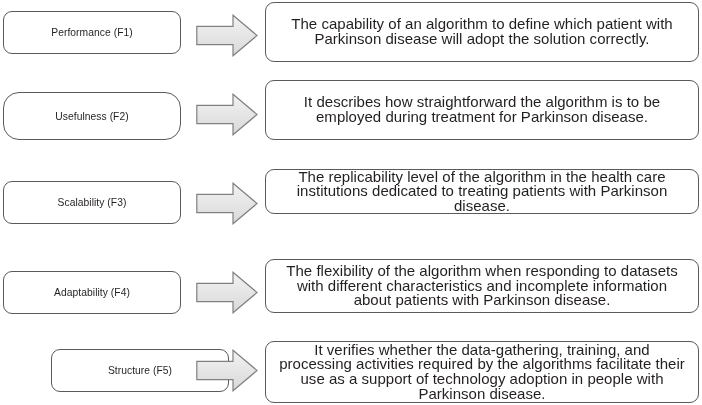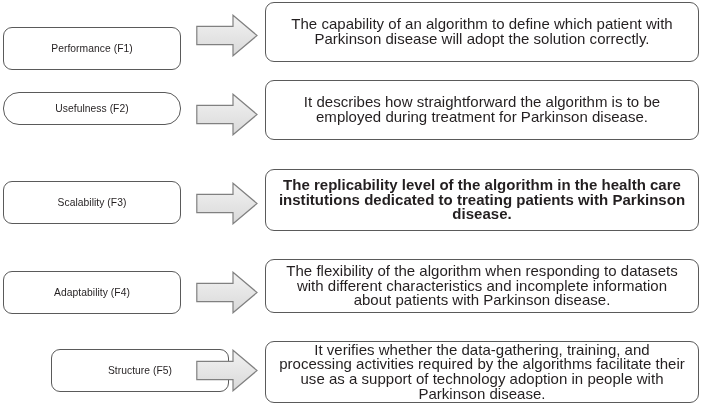--- a/index.html
+++ b/index.html
@@ -76,38 +76,38 @@
     line-height: 14.6px;
     text-align: center;
     color: #231f20;
     letter-spacing: 0.02px;
   }
 </style>
 </head>
 <body>
 
 <div id="diagram">
-    <div class="factor-box" style="top: 27px; height: 43px; align-items: center;">
+    <div class="factor-box" style="top: 11px; height: 43px; align-items: center;">
       <span class="factor-label">Performance (F1)</span>
     </div>
     <div class="arrow" style="top: 14px;">
       <svg viewBox="0 0 62 43" xmlns="http://www.w3.org/2000/svg">
         <defs>
           <linearGradient id="ag0" x1="0" y1="0" x2="0" y2="1">
             <stop offset="0%" stop-color="#f2f2f2"></stop>
             <stop offset="100%" stop-color="#d9d9d9"></stop>
           </linearGradient>
         </defs>
         <path d="M0.8,12.4 L37,12.4 L37,1.2 L61,21.5 L37,41.8 L37,30.6 L0.8,30.6 Z" fill="url(#ag0)" stroke="#808080" stroke-width="1.2" stroke-linejoin="miter"></path>
       </svg>
     </div>
     <div class="desc-box" style="top: 2px; height: 60px;">
       <span class="desc-text">The capability of an algorithm to define which patient with Parkinson disease will adopt the solution correctly.</span>
     </div>
-    <div class="factor-box" style="top: 92px; height: 33px; border-radius: 16px;">
+    <div class="factor-box" style="top: 92px; height: 48px; border-radius: 16px;">
       <span class="factor-label">Usefulness (F2)</span>
     </div>
     <div class="arrow" style="top: 93px;">
       <svg viewBox="0 0 62 43" xmlns="http://www.w3.org/2000/svg">
         <defs>
           <linearGradient id="ag1" x1="0" y1="0" x2="0" y2="1">
             <stop offset="0%" stop-color="#f2f2f2"></stop>
             <stop offset="100%" stop-color="#d9d9d9"></stop>
           </linearGradient>
         </defs>
@@ -124,21 +124,21 @@
       <svg viewBox="0 0 62 43" xmlns="http://www.w3.org/2000/svg">
         <defs>
           <linearGradient id="ag2" x1="0" y1="0" x2="0" y2="1">
             <stop offset="0%" stop-color="#f2f2f2"></stop>
             <stop offset="100%" stop-color="#d9d9d9"></stop>
           </linearGradient>
         </defs>
         <path d="M0.8,12.4 L37,12.4 L37,1.2 L61,21.5 L37,41.8 L37,30.6 L0.8,30.6 Z" fill="url(#ag2)" stroke="#808080" stroke-width="1.2" stroke-linejoin="miter"></path>
       </svg>
     </div>
-    <div class="desc-box" style="top: 169px; height: 62px; font-weight: bold;">
+    <div class="desc-box" style="top: 169px; height: 45px;">
       <span class="desc-text">The replicability level of the algorithm in the health care institutions dedicated to treating patients with Parkinson disease.</span>
     </div>
     <div class="factor-box" style="top: 271px; height: 43px;">
       <span class="factor-label">Adaptability (F4)</span>
     </div>
     <div class="arrow" style="top: 271px;">
       <svg viewBox="0 0 62 43" xmlns="http://www.w3.org/2000/svg">
         <defs>
           <linearGradient id="ag3" x1="0" y1="0" x2="0" y2="1">
             <stop offset="0%" stop-color="#f2f2f2"></stop>

